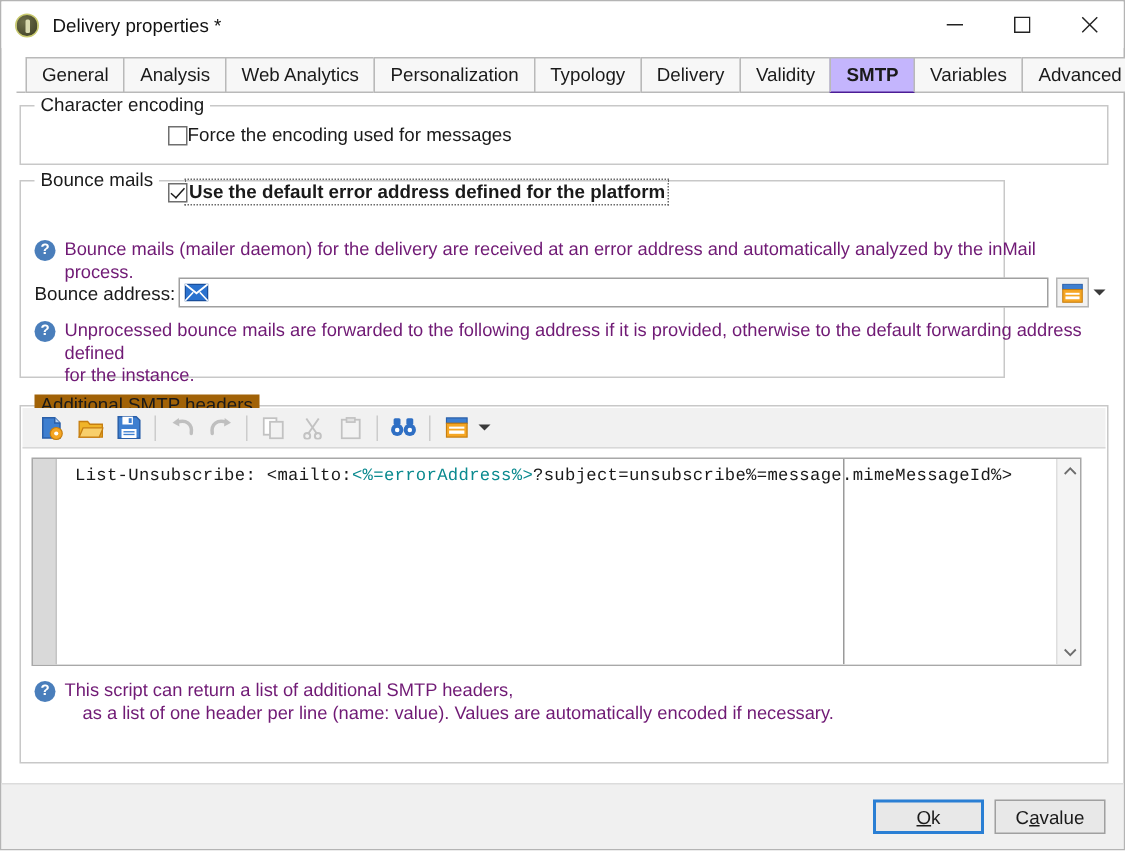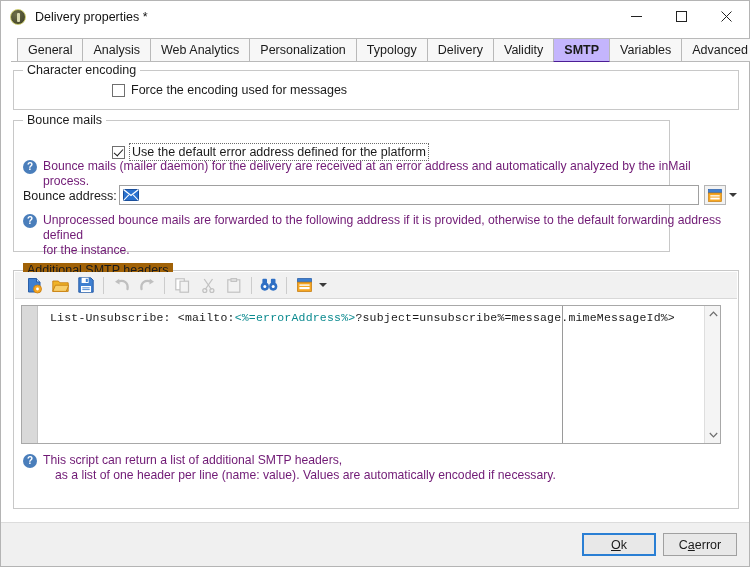--- a/index.html
+++ b/index.html
@@ -140,21 +140,20 @@
   .chkbox.checked::after {
     content: "";
     position: absolute;
     left: 3px; top: 0px;
     width: 4px; height: 8px;
     border: solid #1a1a1a;
     border-width: 0 1.6px 1.6px 0;
     transform: rotate(42deg);
   }
   .chklabel {
-    margin-left: 6px;
     font-size: 12.5px;
     white-space: nowrap;
   }
   .chklabel.focused {
     outline: 1px dotted #6b6b6b;
     outline-offset: 1px;
     padding: 0 1px;
   }
 
   
@@ -381,21 +380,21 @@
       <div class="legend">Character encoding</div>
       <div class="chkrow" style="left:98px; top:12px;">
         <div class="chkbox"></div>
         <div class="chklabel">Force the encoding used for messages</div>
       </div>
     </div>
 
     <div class="group" id="grp-bounce">
       <div class="legend">Bounce mails</div>
 
-      <div class="chkrow" style="left:98px; top:24px;">
+      <div class="chkrow" style="left:98px; top:0;font-weight:bold;">
         <div class="chkbox checked"></div>
         <div class="chklabel focused">Use the default error address defined for the platform</div>
       </div>
 
       <div class="inforow" style="left:9px; top:38px; width:706px;">
         <div class="info-icon">?</div>
         <div class="info-text">Bounce mails (mailer daemon) for the delivery are received at an error address and automatically analyzed by the inMail process.</div>
       </div>
 
       <div class="addr-label" style="left:9px; top:68px;">Bounce address:</div>
@@ -543,17 +542,17 @@
 
   <div class="footer">
     <div class="btn default">
         <span></span>
         <u>O</u>
         <span>k</span>
       </div>
     <div class="btn">
         <span>C</span>
         <u>a</u>
-        <span>error</span>
+        <span>value</span>
       </div>
   </div>
 
 </div>
 
 </body></html>

